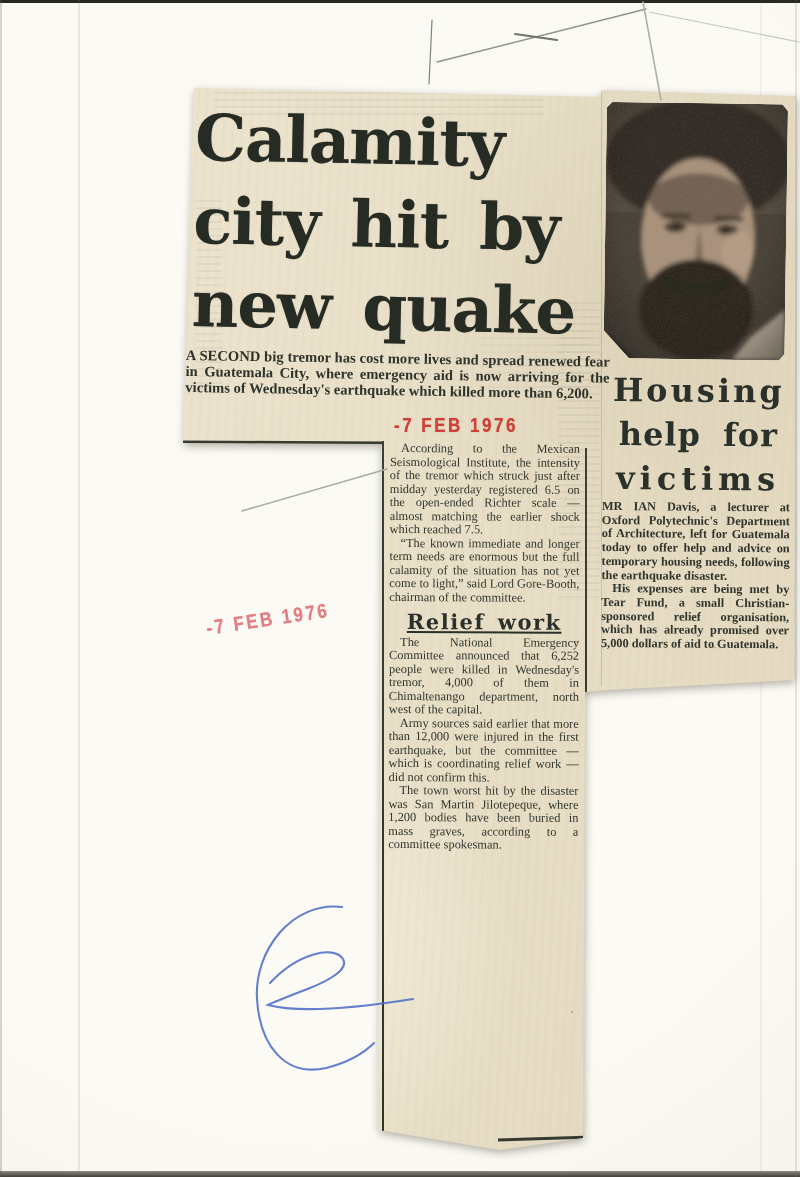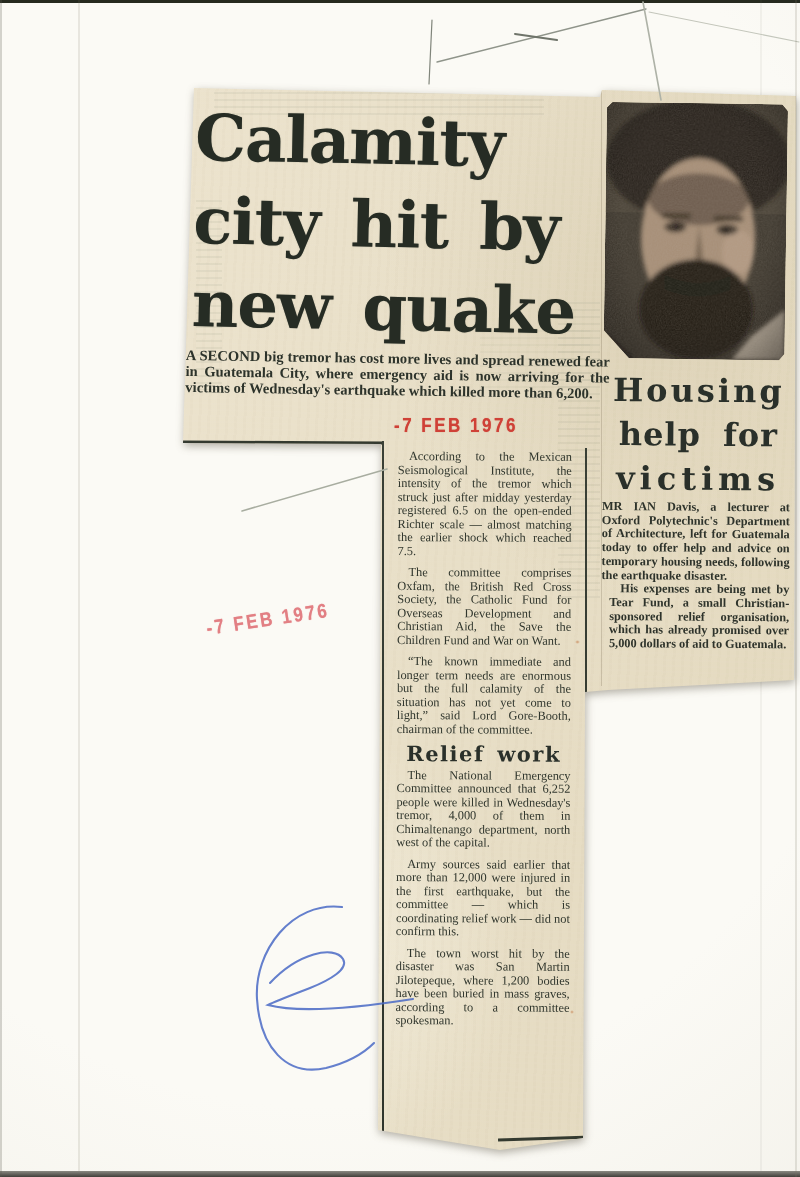--- a/index.html
+++ b/index.html
@@ -61,25 +61,26 @@
   .rule-v{position:absolute;width:2px;background:linear-gradient(#3a4036,#2e342b);}
   .rule-v.left{left:202px;top:361px;height:690px;}
   .rule-v.right{left:405px;top:368px;height:688px;}
   .end-rule{position:absolute;left:318px;top:1057px;width:94px;height:3px;background:#343a30;transform:rotate(-1.8deg);}
 
   .column{
     position:absolute;left:210px;top:362px;width:190px;
     font-size:12.4px;line-height:13.5px;text-align:justify;color:#30362d;
     transform:rotate(.25deg);transform-origin:0 0;
   }
-  .column p{margin:8px;text-indent:11px;}
+  .column p{margin:0;text-indent:11px;}
   .subhead{
     margin:11px 0 7px 0;text-align:center;font-weight:bold;font-size:21px;
     letter-spacing:1.5px;word-spacing:4px;color:#2a302a;
     font-family:"DejaVu Serif","Liberation Serif",serif;
+    text-decoration:underline;
   }
 
   
   .photo{
     position:absolute;left:427px;top:22px;width:181px;height:256px;
     transform:rotate(.8deg);transform-origin:0 0;
     clip-path:polygon(6px 0,175px 0,181px 7px,181px 249px,175px 256px,26px 256px,0 228px,0 6px);
   }
   .side-headline{
     position:absolute;left:430px;top:288px;width:178px;margin:0;
@@ -90,21 +91,21 @@
   .side-headline span{display:block;}
   .side-headline span:nth-child(1){letter-spacing:3px;}
   .side-headline span:nth-child(2){letter-spacing:1px;word-spacing:10px;}
   .side-headline span:nth-child(3){letter-spacing:5px;}
   .side-col{
     position:absolute;left:422px;top:420px;width:188px;
     font-size:12.3px;line-height:13.7px;font-weight:bold;text-align:justify;
     color:#2e332b;transform:rotate(.4deg);transform-origin:0 0;
   }
   .side-col p{margin:0;}
-  .side-col p + p{text-indent:11px;padding-left:8px;}
+  .side-col p + p{text-indent:11px;}
 
   
   .stamp{
     position:absolute;font-family:"Liberation Sans",sans-serif;font-weight:bold;
     font-size:17px;letter-spacing:2.5px;white-space:nowrap;
   }
   .stamp.s1{left:394px;top:416px;color:rgba(206,62,52,.92);transform:scaleY(1.18);
     text-shadow:0 0 .7px rgba(206,62,52,.8);}
   .stamp.s2{left:206px;top:610px;color:rgba(226,125,130,.95);transform:rotate(-8.5deg) scaleY(1.18);
     text-shadow:0 0 .7px rgba(226,125,130,.8);}
@@ -141,21 +142,20 @@
 
       <p class="lead">A SECOND big tremor has cost more lives and spread renewed fear in Guatemala City, where emergency aid is now arriving for the victims of Wednesday's earthquake which killed more than 6,200.</p>
 
       <div class="rule-h"></div>
       <div class="rule-v left"></div>
       <div class="rule-v right"></div>
       <div class="end-rule"></div>
 
       <div class="column">
         <p>According to the Mexican Seismological Institute, the intensity of the tremor which struck just after midday yesterday registered 6.5 on the open-ended Richter scale — almost matching the earlier shock which reached 7.5.</p>
-        <p>The committee comprises Oxfam, the British Red Cross Society, the Catholic Fund for Overseas Development and Christian Aid, the Save the Children Fund and War on Want.</p>
         <p>“The known immediate and longer term needs are enormous but the full calamity of the situation has not yet come to light,” said Lord Gore-Booth, chairman of the committee.</p>
         <h2 class="subhead">Relief work</h2>
         <p>The National Emergency Committee announced that 6,252 people were killed in Wednesday's tremor, 4,000 of them in Chimaltenango department, north west of the capital.</p>
         <p>Army sources said earlier that more than 12,000 were injured in the first earthquake, but the committee — which is coordinating relief work — did not confirm this.</p>
         <p>The town worst hit by the disaster was San Martin Jilotepeque, where 1,200 bodies have been buried in mass graves, according to a committee spokesman.</p>
       </div>
 
       <div class="photo">
         <svg width="181" height="256" viewBox="0 0 181 256">
           <defs>

